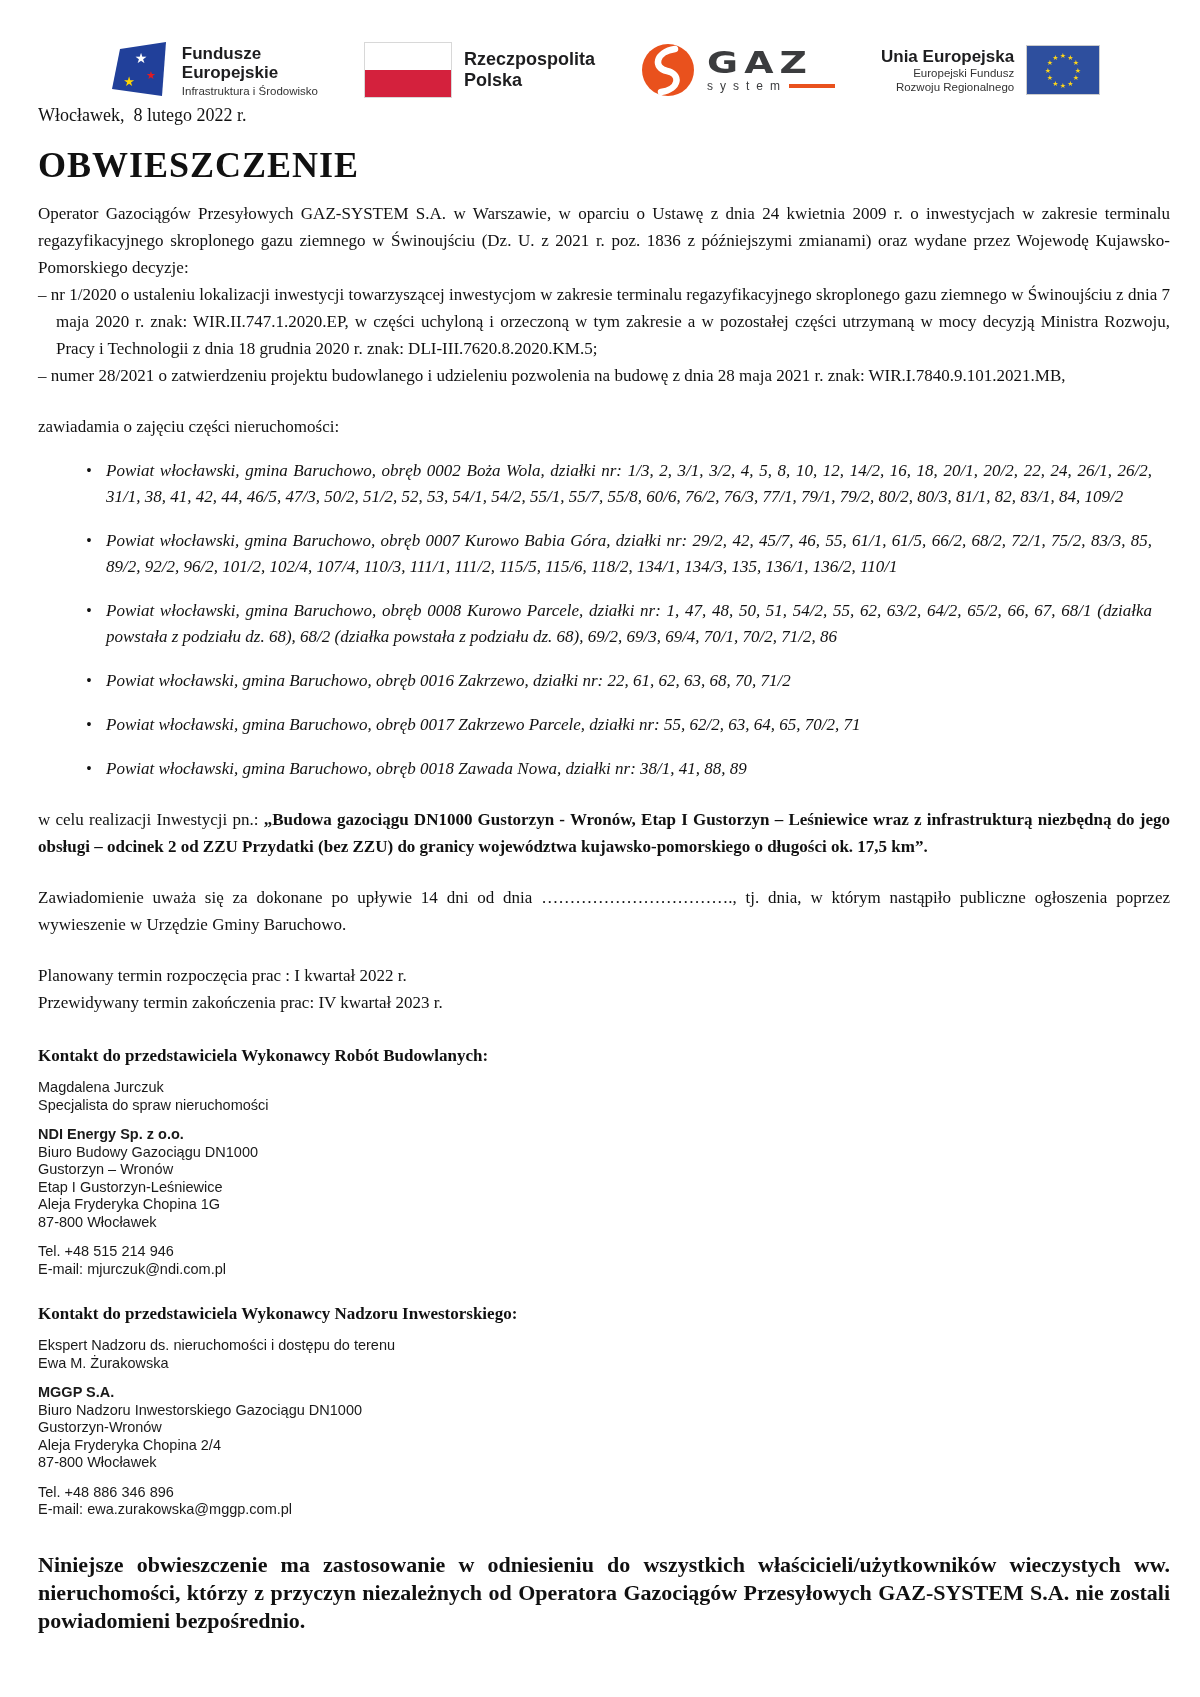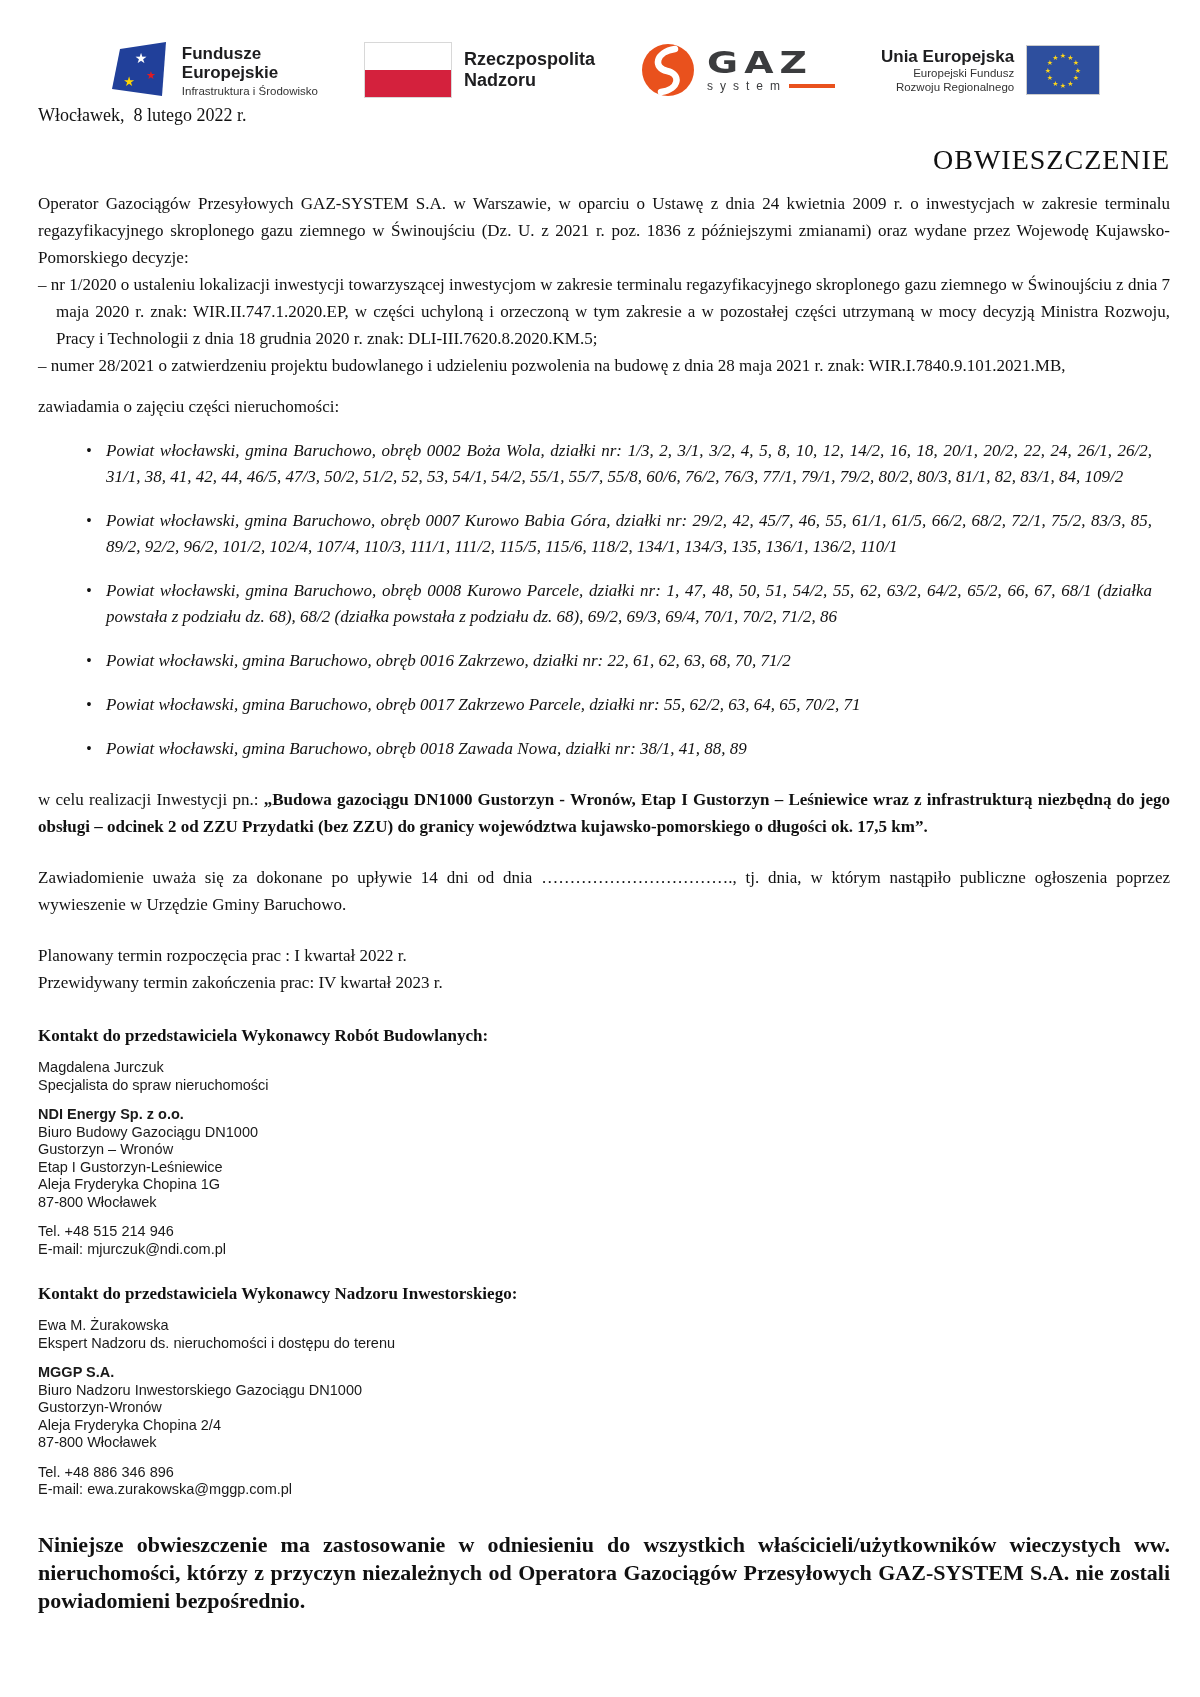--- a/index.html
+++ b/index.html
@@ -22,26 +22,26 @@
             letter-spacing:5px;color:#3b3c3e;transform:scaleX(1.22);transform-origin:left center;}
   .gaz-sub-row{display:flex;align-items:center;margin-top:2px;}
   .gaz-sub{font-family:"Liberation Sans", sans-serif;font-size:12px;letter-spacing:7px;color:#3b3c3e;}
   .gaz-line{display:inline-block;width:46px;height:4px;background:#e9511d;margin-left:2px;}
   .eu-text{font-family:"Liberation Sans", sans-serif;text-align:right;color:#1d1d1f;}
   .eu-title{font-weight:bold;font-size:17px;line-height:19px;}
   .eu-sub{font-size:11.5px;line-height:14px;color:#333;}
 
   
   .dateline{font-size:18px;line-height:22px;margin-top:2px;}
-  .doc-title{text-align:right;font-size:28px;font-weight:400;letter-spacing:1px;margin:18px 0 14px 0;}
+  .doc-title{text-align:left;font-size:36px;font-weight:700;letter-spacing:1px;margin:18px 0 14px 0;}
   .body-p{font-size:17px;line-height:27px;margin:0;text-align:justify;}
   .dash-item{font-size:17px;line-height:27px;margin:0;text-align:justify;
              padding-left:18px;text-indent:-18px;}
   .dash-item::before{content:"\2013\00a0";}
-  .lead{margin-top:14px;text-align:left;}
+  .lead{margin-top:24px;text-align:left;}
   .parcels{list-style:none;margin:2px 0 0 0;padding:0 0 0 50px;}
   .parcels li{position:relative;font-size:17px;line-height:26px;text-align:justify;margin:18px;font-style:italic;}
   .parcels li::before{content:"\2022";position:absolute;left:-20px;top:0;font-size:16px;}
   .purpose{margin-top:24px;}
   .purpose b{font-weight:bold;}
   .notification{margin-top:24px;}
   .schedule{margin-top:24px;font-size:17px;line-height:27px;}
   .c-heading{font-size:17px;font-weight:bold;margin:28px 0 0 0;line-height:23px;}
   .c-heading.second{margin-top:24px;}
   .contact{font-family:"Liberation Sans", sans-serif;font-size:14.5px;line-height:17.5px;
@@ -73,21 +73,21 @@
       </div>
     </div>
 
     <div class="logo-block">
       <div class="pl-flag">
         <div class="pl-white"></div>
         <div class="pl-red"></div>
       </div>
       <div class="pl-text">
         <span>Rzeczpospolita</span><br>
-        <span>Nadzoru</span>
+        <span>Polska</span>
       </div>
     </div>
 
     <div class="logo-block">
       <svg width="54" height="54" viewBox="0 0 54 54">
         <circle cx="27" cy="27" r="26" fill="#e9511d"></circle>
         <path d="M34 6 C 14 9 12 25 26 28 C 40 31 39 46 20 49" stroke="#ffffff" stroke-width="6.5" fill="none" stroke-linecap="round"></path>
       </svg>
       <div class="gaz-col">
         <div class="gaz-word">GAZ</div>
@@ -166,22 +166,22 @@
     <div>Etap I Gustorzyn-Leśniewice</div>
     <div>Aleja Fryderyka Chopina 1G</div>
     <div>87-800 Włocławek</div>
     <div class="blank"></div>
     <div>Tel. +48 515 214 946</div>
     <div>E-mail: mjurczuk@ndi.com.pl</div>
   </div>
 
   <h2 class="c-heading second">Kontakt do przedstawiciela Wykonawcy Nadzoru Inwestorskiego:</h2>
   <div class="contact">
+    <div>Ekspert Nadzoru ds. nieruchomości i dostępu do terenu</div>
     <div>Ewa M. Żurakowska</div>
-    <div>Ekspert Nadzoru ds. nieruchomości i dostępu do terenu</div>
     <div class="blank"></div>
     <div class="bold">MGGP S.A.</div>
     <div>Biuro Nadzoru Inwestorskiego Gazociągu DN1000</div>
     <div>Gustorzyn-Wronów</div>
     <div>Aleja Fryderyka Chopina 2/4</div>
     <div>87-800 Włocławek</div>
     <div class="blank"></div>
     <div>Tel. +48 886 346 896</div>
     <div>E-mail: ewa.zurakowska@mggp.com.pl</div>
   </div>

